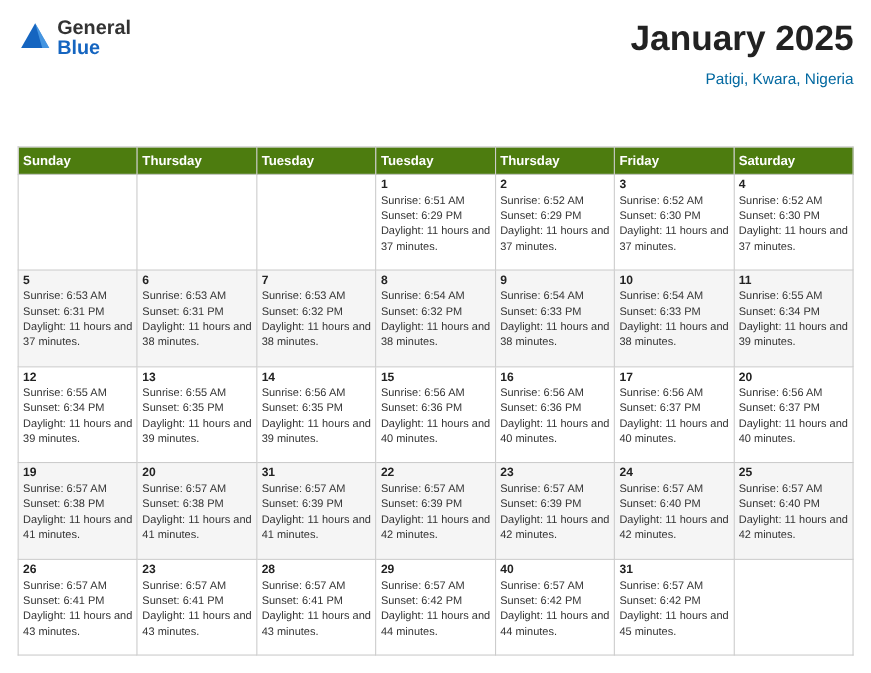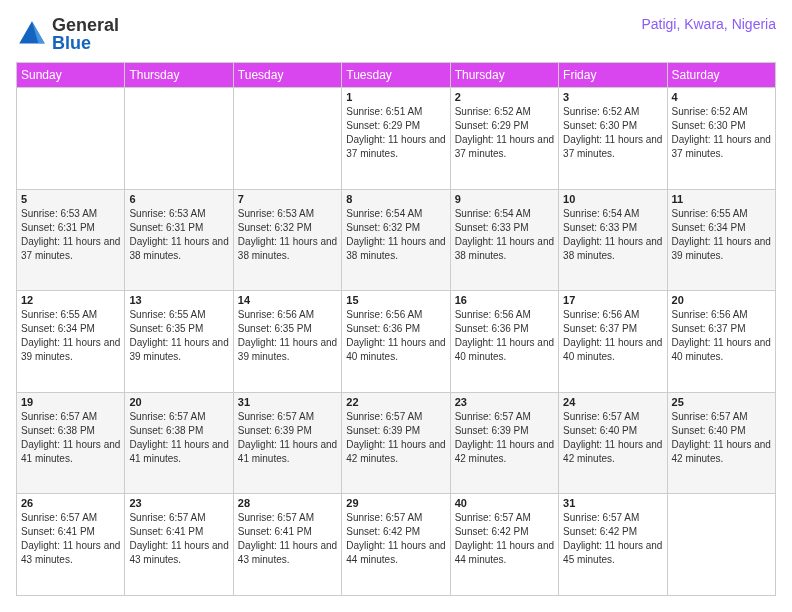--- a/index.html
+++ b/index.html
@@ -9,20 +9,21 @@
       width: 792px;
       height: 612px;
       overflow: hidden;
     }
     .page {
       width: 792px;
       height: 612px;
       padding: 16px;
       display: flex;
       flex-direction: column;
+      gap: 44px;
     }
     .header {
       display: flex;
       justify-content: space-between;
       align-items: flex-start;
       margin-bottom: 10px;
     }
     .logo {
       display: flex;
       align-items: center;
@@ -44,33 +45,34 @@
     .title-block {
       text-align: right;
     }
     .month-year {
       font-size: 32px;
       font-weight: bold;
       color: #222;
     }
     .location {
       font-size: 14px;
-      color: #8b5cf6;
+      color: #0369a1;
+      margin-top: 10px;
     }
     .calendar {
       flex: 1;
       border-collapse: collapse;
       width: 100%;
       table-layout: fixed;
     }
     .calendar th {
-      background-color: #d946ef;
+      background-color: #4d7c0f;
       color: #fff;
       font-size: 12px;
-      font-weight: normal;
+      font-weight: bold;
       padding: 5px 4px;
       text-align: left;
       border: 1px solid #ccc;
     }
     .calendar td {
       border: 1px solid #ccc;
       vertical-align: top;
       padding: 3px 4px;
       font-size: 9.5px;
       color: #222;
@@ -104,20 +106,21 @@
       <svg class="logo-icon" viewBox="0 0 40 40">
         <polygon points="20,4 36,32 4,32" fill="#1565c0"></polygon>
         <polygon points="20,4 36,32 28,32" fill="#64b5f6" opacity="0.6"></polygon>
       </svg>
       <div class="logo-text">
         <span class="logo-general">General</span>
         <span class="logo-blue">Blue</span>
       </div>
     </div>
     <div class="title-block">
+      <div class="month-year">January 2025</div>
       <div class="location">Patigi, Kwara, Nigeria</div>
     </div>
   </div>
 
   <table class="calendar">
     <thead>
       <tr>
       <th>Sunday</th>
           <th>Thursday</th>
           <th>Tuesday</th>

